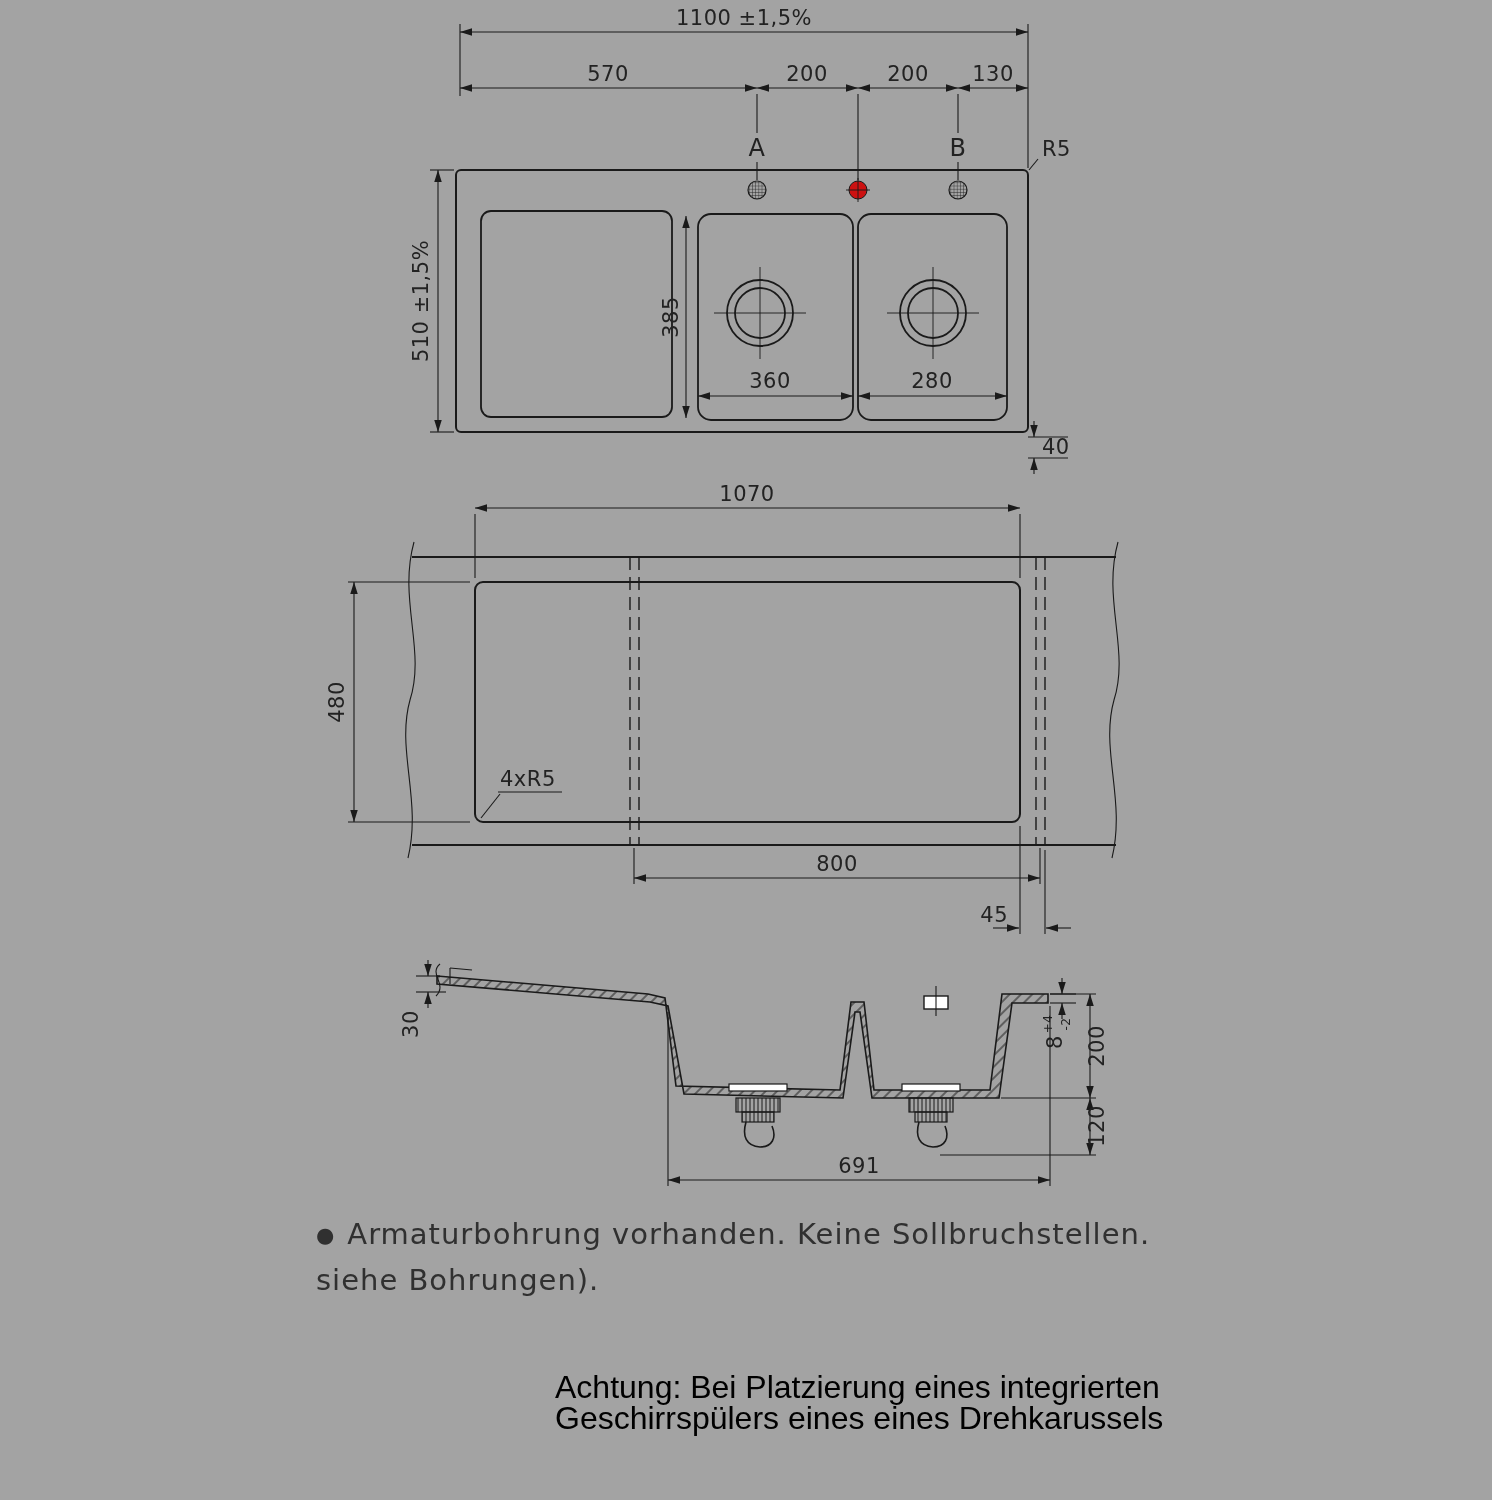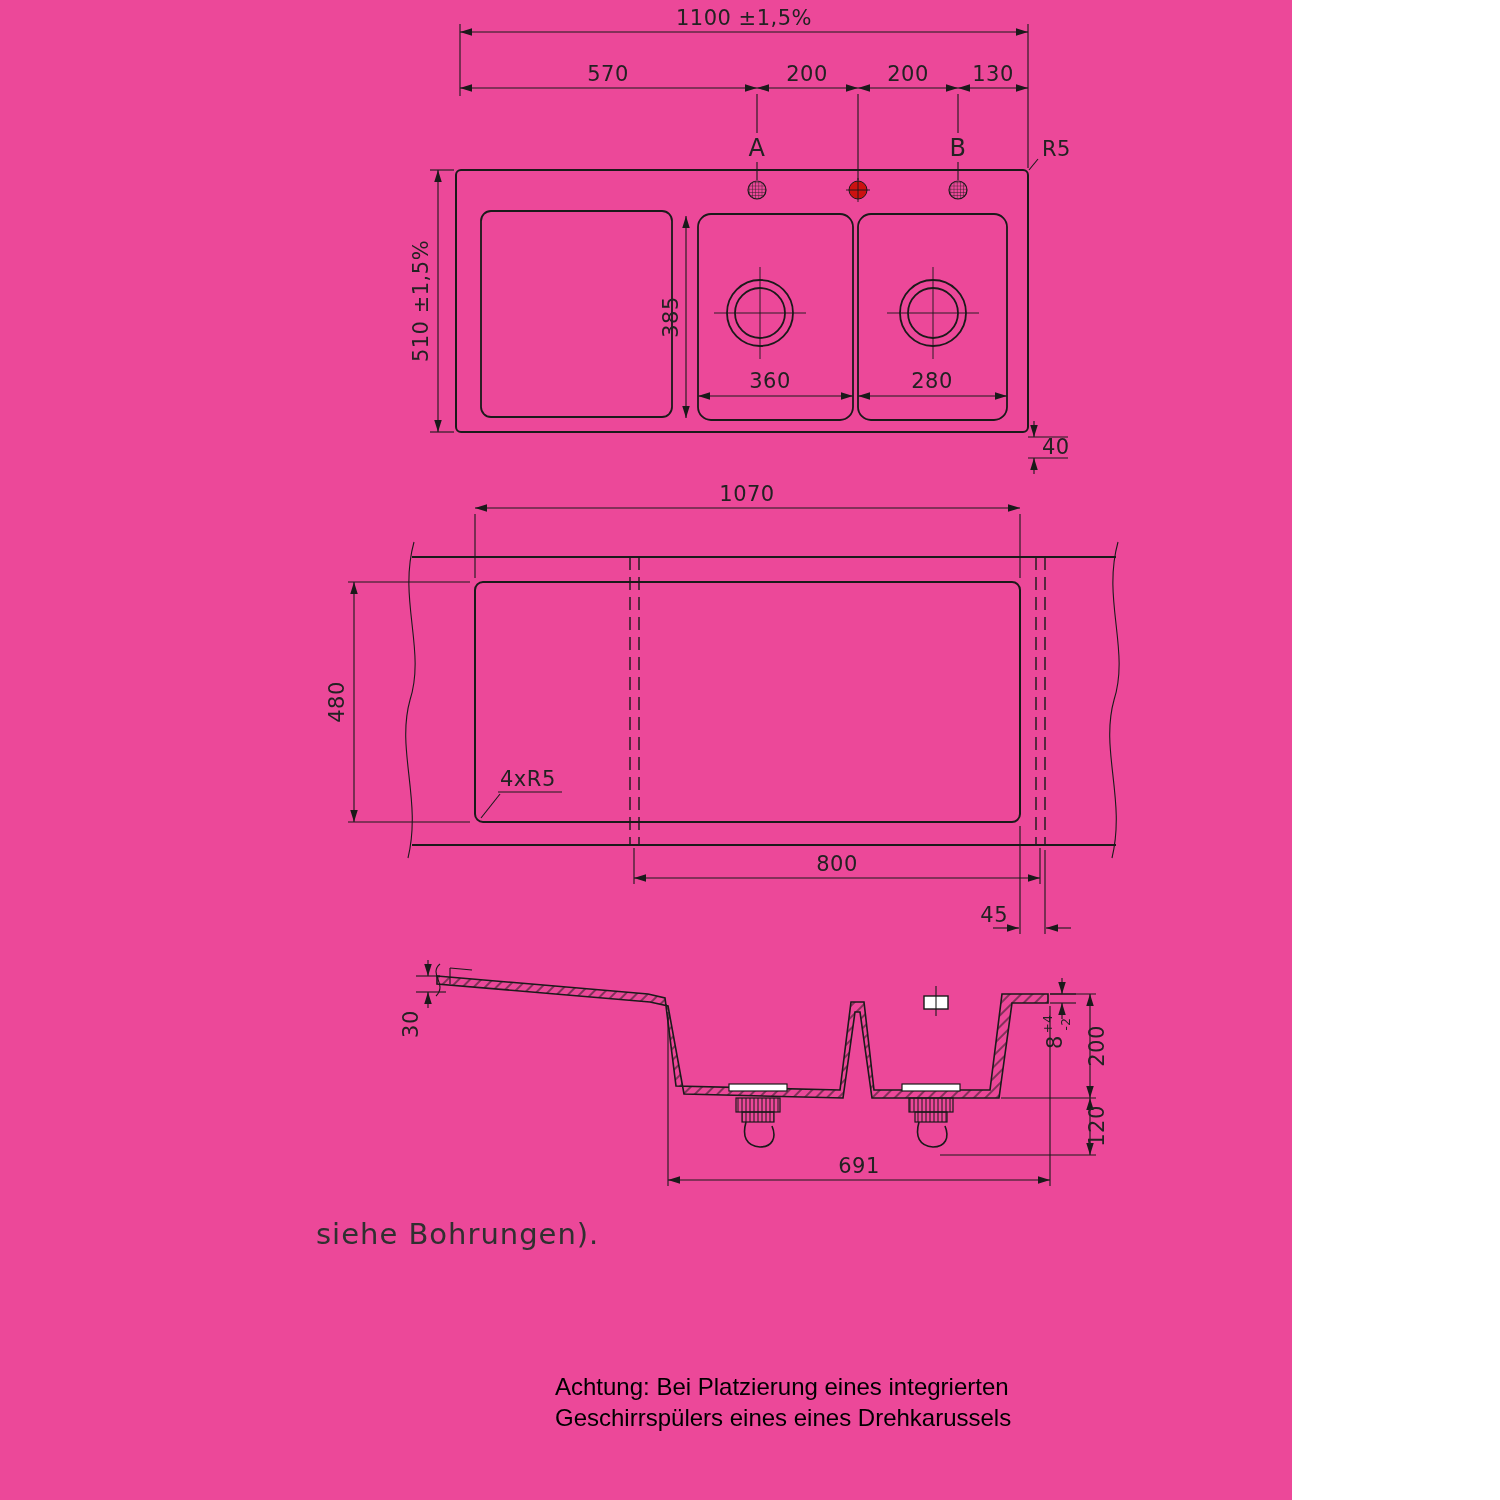--- a/index.html
+++ b/index.html
@@ -1,33 +1,33 @@
 <!DOCTYPE html>
 <html><head>
 <meta charset="utf-8">
 <style>
   html,body{margin:0;padding:0;background:#ffffff;}
-  .canvas{position:relative;width:1292px;height:1500px;background:#ec4899;overflow:hidden;}
+  .canvas{position:relative;width:1492px;height:1500px;background:#a3a3a3;overflow:hidden;}
   svg{position:absolute;left:0;top:0;}
   svg .ol{fill:none;stroke:#1a1a1a;stroke-width:2;}
   svg .il{fill:none;stroke:#1a1a1a;stroke-width:1.8;}
   svg .tl{stroke:#1a1a1a;stroke-width:1.1;fill:none;}
   svg .cl{stroke:#1a1a1a;stroke-width:0.9;fill:none;}
   svg .dash{stroke:#1a1a1a;stroke-width:1.4;stroke-dasharray:13 7;fill:none;}
   svg text{font-family:"DejaVu Sans",sans-serif;fill:#222;letter-spacing:.5px;}
   svg .lbl{font-size:21px;}
   svg .lbl-sm{font-size:12px;}
   svg .lbl-lg{font-size:24px;}
   .notes{position:absolute;left:316px;top:1212px;width:940px;
          font-family:"DejaVu Sans",sans-serif;font-size:29px;line-height:45px;
          color:#303030;letter-spacing:1px;}
   .notes .bullet{font-size:21px;margin-right:12px;vertical-align:2px;}
   .hole-ico{display:inline-block;vertical-align:-3px;margin:0 8px;}
   .warning{position:absolute;left:555px;top:1372px;
-           font-family:"Liberation Sans",sans-serif;font-size:24px;line-height:30.5px;
+           font-family:"Liberation Sans",sans-serif;font-size:32px;line-height:30.5px;
            color:#000;}
 </style>
 </head>
 <body>
 
 <div class="canvas">
 
 <svg width="1500" height="1500" viewBox="0 0 1500 1500">
   <defs>
     <marker id="arr" viewBox="0 0 12 12" refX="11.5" refY="6" markerWidth="13" markerHeight="13" markerUnits="userSpaceOnUse" orient="auto-start-reverse">
@@ -205,20 +205,21 @@
     <text class="lbl" x="1104" y="1126" text-anchor="middle" transform="rotate(-90 1104 1126)">120</text>
 
     <line class="tl" x1="668" y1="1012" x2="668" y2="1186"></line>
     <line class="tl" x1="1050" y1="1006" x2="1050" y2="1186"></line>
     <line class="tl" x1="668" y1="1180" x2="1050" y2="1180" marker-start="url(#arr)" marker-end="url(#arr)"></line>
     <text class="lbl" x="859" y="1173" text-anchor="middle">691</text>
   </g>
 </svg>
 
 <div class="notes">
+  <div><span class="bullet">●</span><span>Armaturbohrung vorhanden. Keine Sollbruchstellen.</span></div>
   <div><span>siehe Bohrungen).</span></div>
 </div>
 
 <div class="warning">
   <div>Achtung: Bei Platzierung eines integrierten</div>
   <div>Geschirrspülers eines eines Drehkarussels</div>
 </div>
 
 </div>
 

